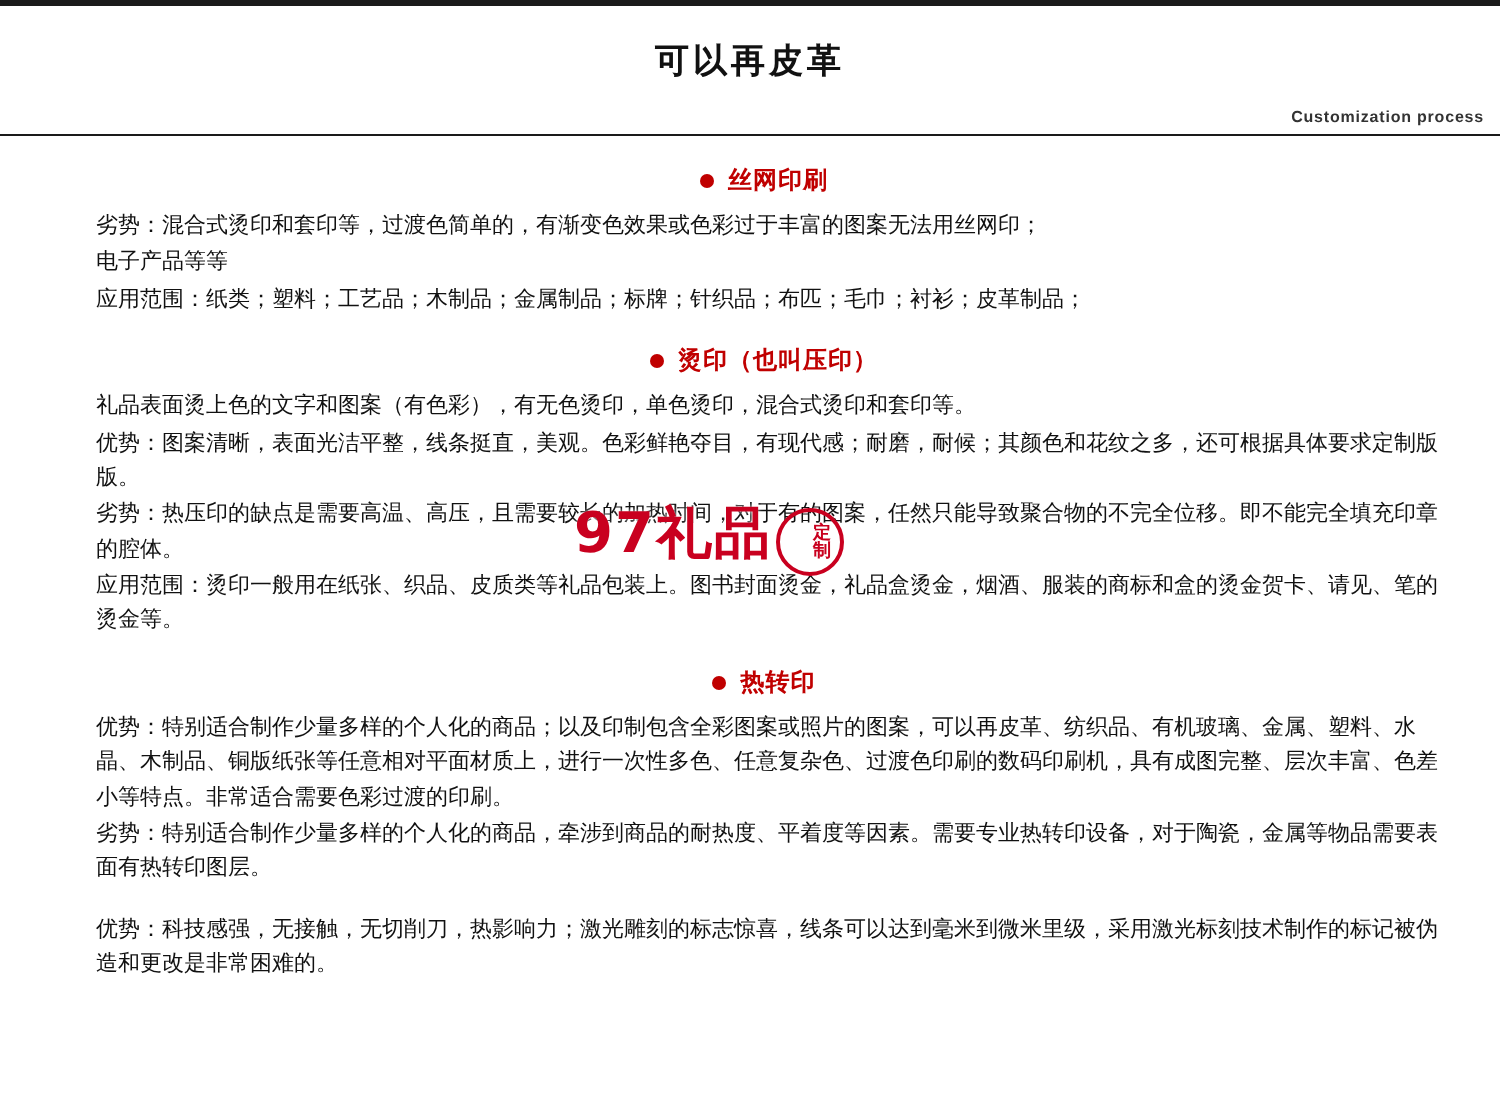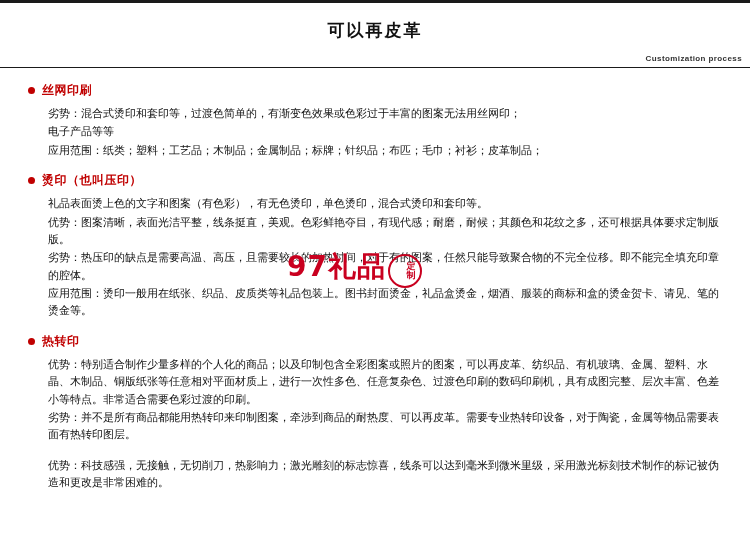--- a/index.html
+++ b/index.html
@@ -59,20 +59,21 @@
     padding: 14px 14px 0 14px;
     box-sizing: border-box;
   }
   .section {
     margin-bottom: 13px;
   }
   .section-head {
     display: flex;
     align-items: center;
     margin-bottom: 6px;
+    justify-content: center;
   }
   .bullet {
     width: 7px;
     height: 7px;
     border-radius: 50%;
     background: #c00000;
     margin-left: 14px;
     margin-right: 7px;
     flex: 0 0 auto;
   }
@@ -166,21 +167,21 @@
       <p class="para">劣势：热压印的缺点是需要高温、高压，且需要较长的加热时间，对于有的图案，任然只能导致聚合物的不完全位移。即不能完全填充印章的腔体。</p>
       <p class="para">应用范围：烫印一般用在纸张、织品、皮质类等礼品包装上。图书封面烫金，礼品盒烫金，烟酒、服装的商标和盒的烫金贺卡、请见、笔的烫金等。</p>
     </div>
 
     <div class="section">
       <div class="section-head">
         <span class="bullet"></span>
         <span class="section-title">热转印</span>
       </div>
       <p class="para">优势：特别适合制作少量多样的个人化的商品；以及印制包含全彩图案或照片的图案，可以再皮革、纺织品、有机玻璃、金属、塑料、水晶、木制品、铜版纸张等任意相对平面材质上，进行一次性多色、任意复杂色、过渡色印刷的数码印刷机，具有成图完整、层次丰富、色差小等特点。非常适合需要色彩过渡的印刷。</p>
-      <p class="para">劣势：并不是所有商品都能用热转印来印制图案，牵涉到商品的耐热度、可以再皮革。需要专业热转印设备，对于陶瓷，金属等物品需要表面有热转印图层。</p>
+      <p class="para">劣势：特别适合制作少量多样的个人化的商品，牵涉到商品的耐热度、平着度等因素。需要专业热转印设备，对于陶瓷，金属等物品需要表面有热转印图层。</p>
     </div>
 
     <div class="section">
       <p class="para">优势：科技感强，无接触，无切削刀，热影响力；激光雕刻的标志惊喜，线条可以达到毫米到微米里级，采用激光标刻技术制作的标记被伪造和更改是非常困难的。</p>
 
     </div>
 
   </div>
 
   <div class="watermark">

